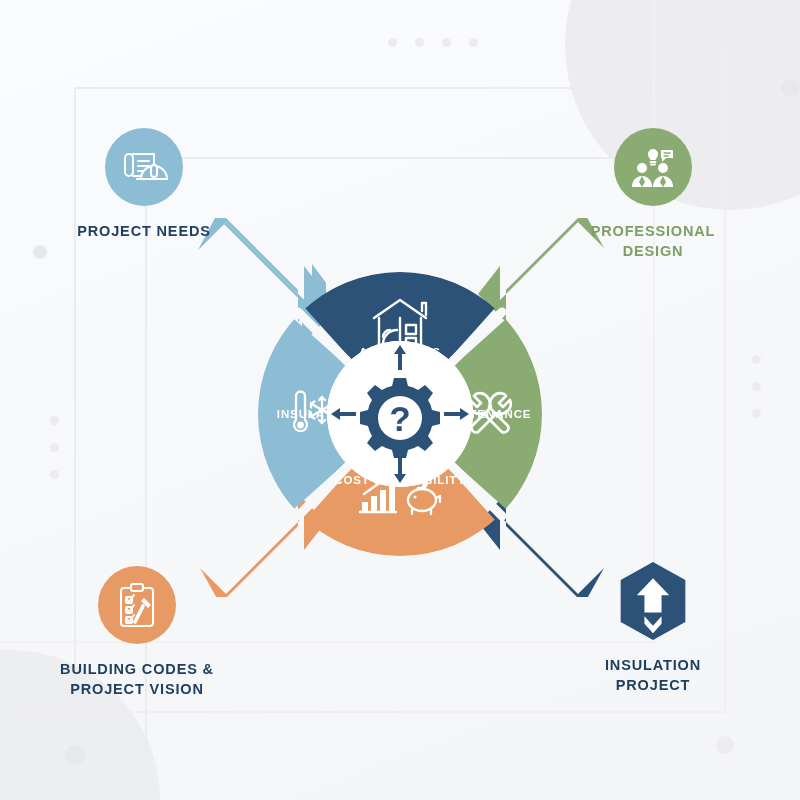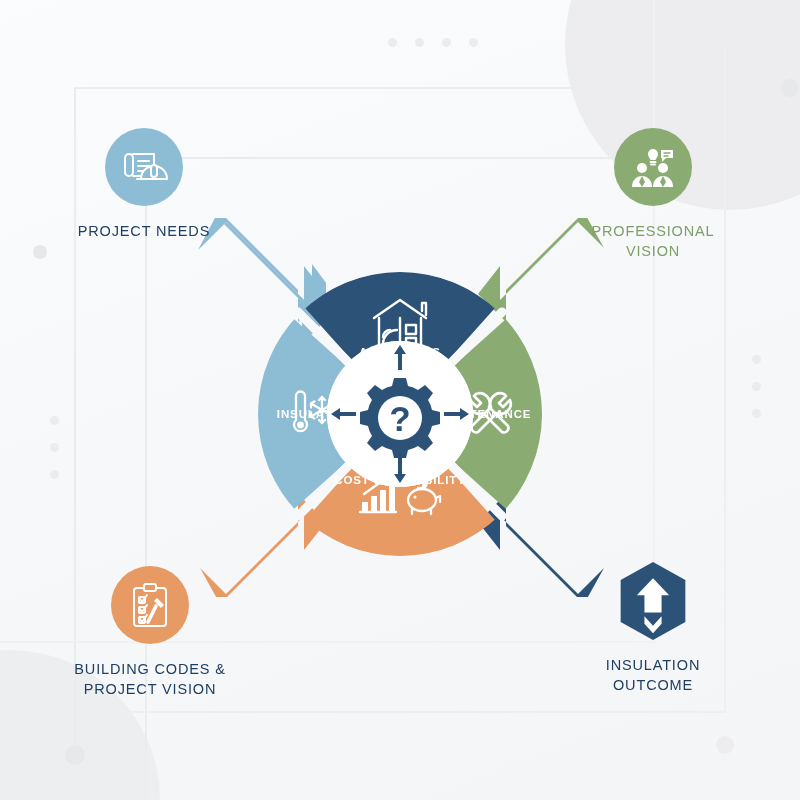--- a/index.html
+++ b/index.html
@@ -38,26 +38,26 @@
 
   
   .node{position:absolute;width:220px;text-align:center;}
   .node .badge{
     width:78px;height:78px;border-radius:50%;
     margin:0 auto 16px auto;
     display:flex;align-items:center;justify-content:center;
   }
   .node .badge.hex{background:transparent;}
   .node .caption{
-    font-size:14.5px;font-weight:400;letter-spacing:.85px;
+    font-size:14.5px;font-weight:700;letter-spacing:.85px;
     line-height:1.35;
   }
   #node-tl{left:34px;top:128px;}
   #node-tr{left:543px;top:128px;}
-  #node-bl{left:40px;top:566px;}
+  #node-bl{left:27px;top:566px;}
   #node-br{left:543px;top:562px;}
 </style>
 </head>
 <body>
 
 <div id="stage">
 
   <div class="bg-circle tr"></div>
   <div class="bg-circle bl"></div>
 
@@ -269,21 +269,21 @@
         <circle cx="14" cy="24" r="5" fill="#ffffff" stroke="none"></circle>
         <path d="M4 43 c0 -7 4.5 -11 10 -11 s10 4 10 11 Z" fill="#ffffff" stroke="none"></path>
         <path d="M14 32 L11 38 L14 43 L17 38 Z" fill="#8aab71" stroke="none"></path>
         <circle cx="35" cy="24" r="5" fill="#ffffff" stroke="none"></circle>
         <path d="M25 43 c0 -7 4.5 -11 10 -11 s10 4 10 11 Z" fill="#ffffff" stroke="none"></path>
         <path d="M35 32 L32 38 L35 43 L38 38 Z" fill="#8aab71" stroke="none"></path>
       </svg>
     </div>
     <div class="caption" style="color:#7d9e66;">
       <div>PROFESSIONAL</div>
-      <div>VISION</div>
+      <div>DESIGN</div>
     </div>
   </div>
 
   <div class="node" id="node-bl">
     <div class="badge" style="background:#e79a63;">
       <svg width="46" height="48" viewBox="0 0 46 48" fill="none" stroke="#ffffff" stroke-width="2" stroke-linecap="round" stroke-linejoin="round">
         <rect x="7" y="7" width="32" height="38" rx="3"></rect>
         <rect x="17" y="3" width="12" height="7" rx="2" fill="#e79a63"></rect>
         <rect x="12" y="16" width="6" height="6" rx="1"></rect>
         <rect x="12" y="26" width="6" height="6" rx="1"></rect>
@@ -304,17 +304,17 @@
   <div class="node" id="node-br">
     <div class="badge hex">
       <svg width="82" height="88" viewBox="0 0 82 88">
         <path d="M41 3 L75 22 L75 66 L41 85 L7 66 L7 22 Z" fill="#2c5278"></path>
         <path d="M41 20 L58 38 L50 38 L50 56 L32 56 L32 38 L24 38 Z" fill="#ffffff"></path>
         <path d="M32 60 L41 70 L50 60 L50 68 L41 78 L32 68 Z" fill="#ffffff"></path>
       </svg>
     </div>
     <div class="caption" style="color:#1f3f61;">
       <div>INSULATION</div>
-      <div>OUTCOME</div>
+      <div>PROJECT</div>
     </div>
   </div>
 
 </div>
 
 </body></html>

